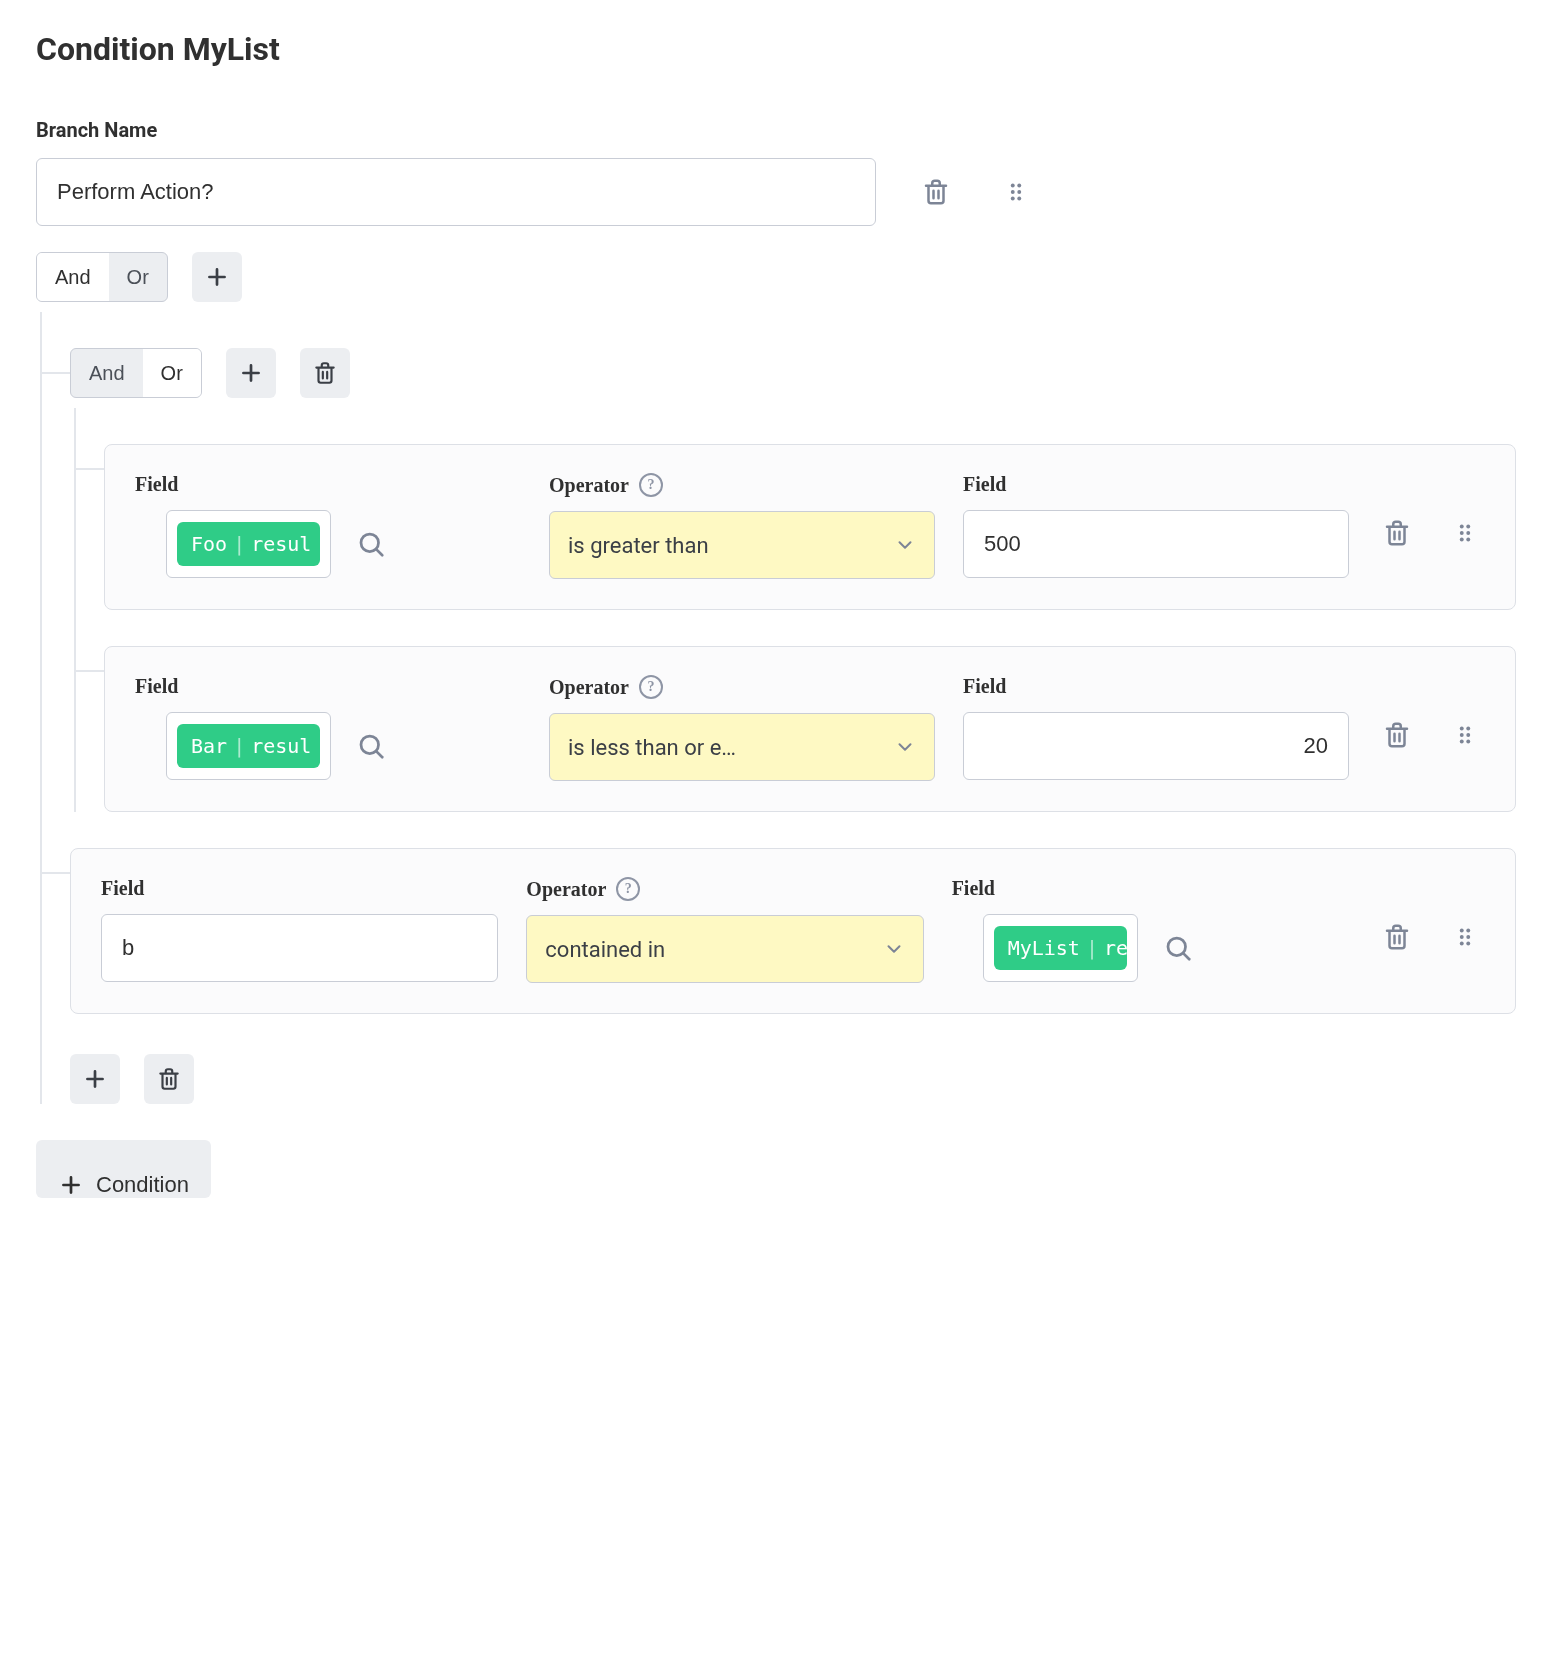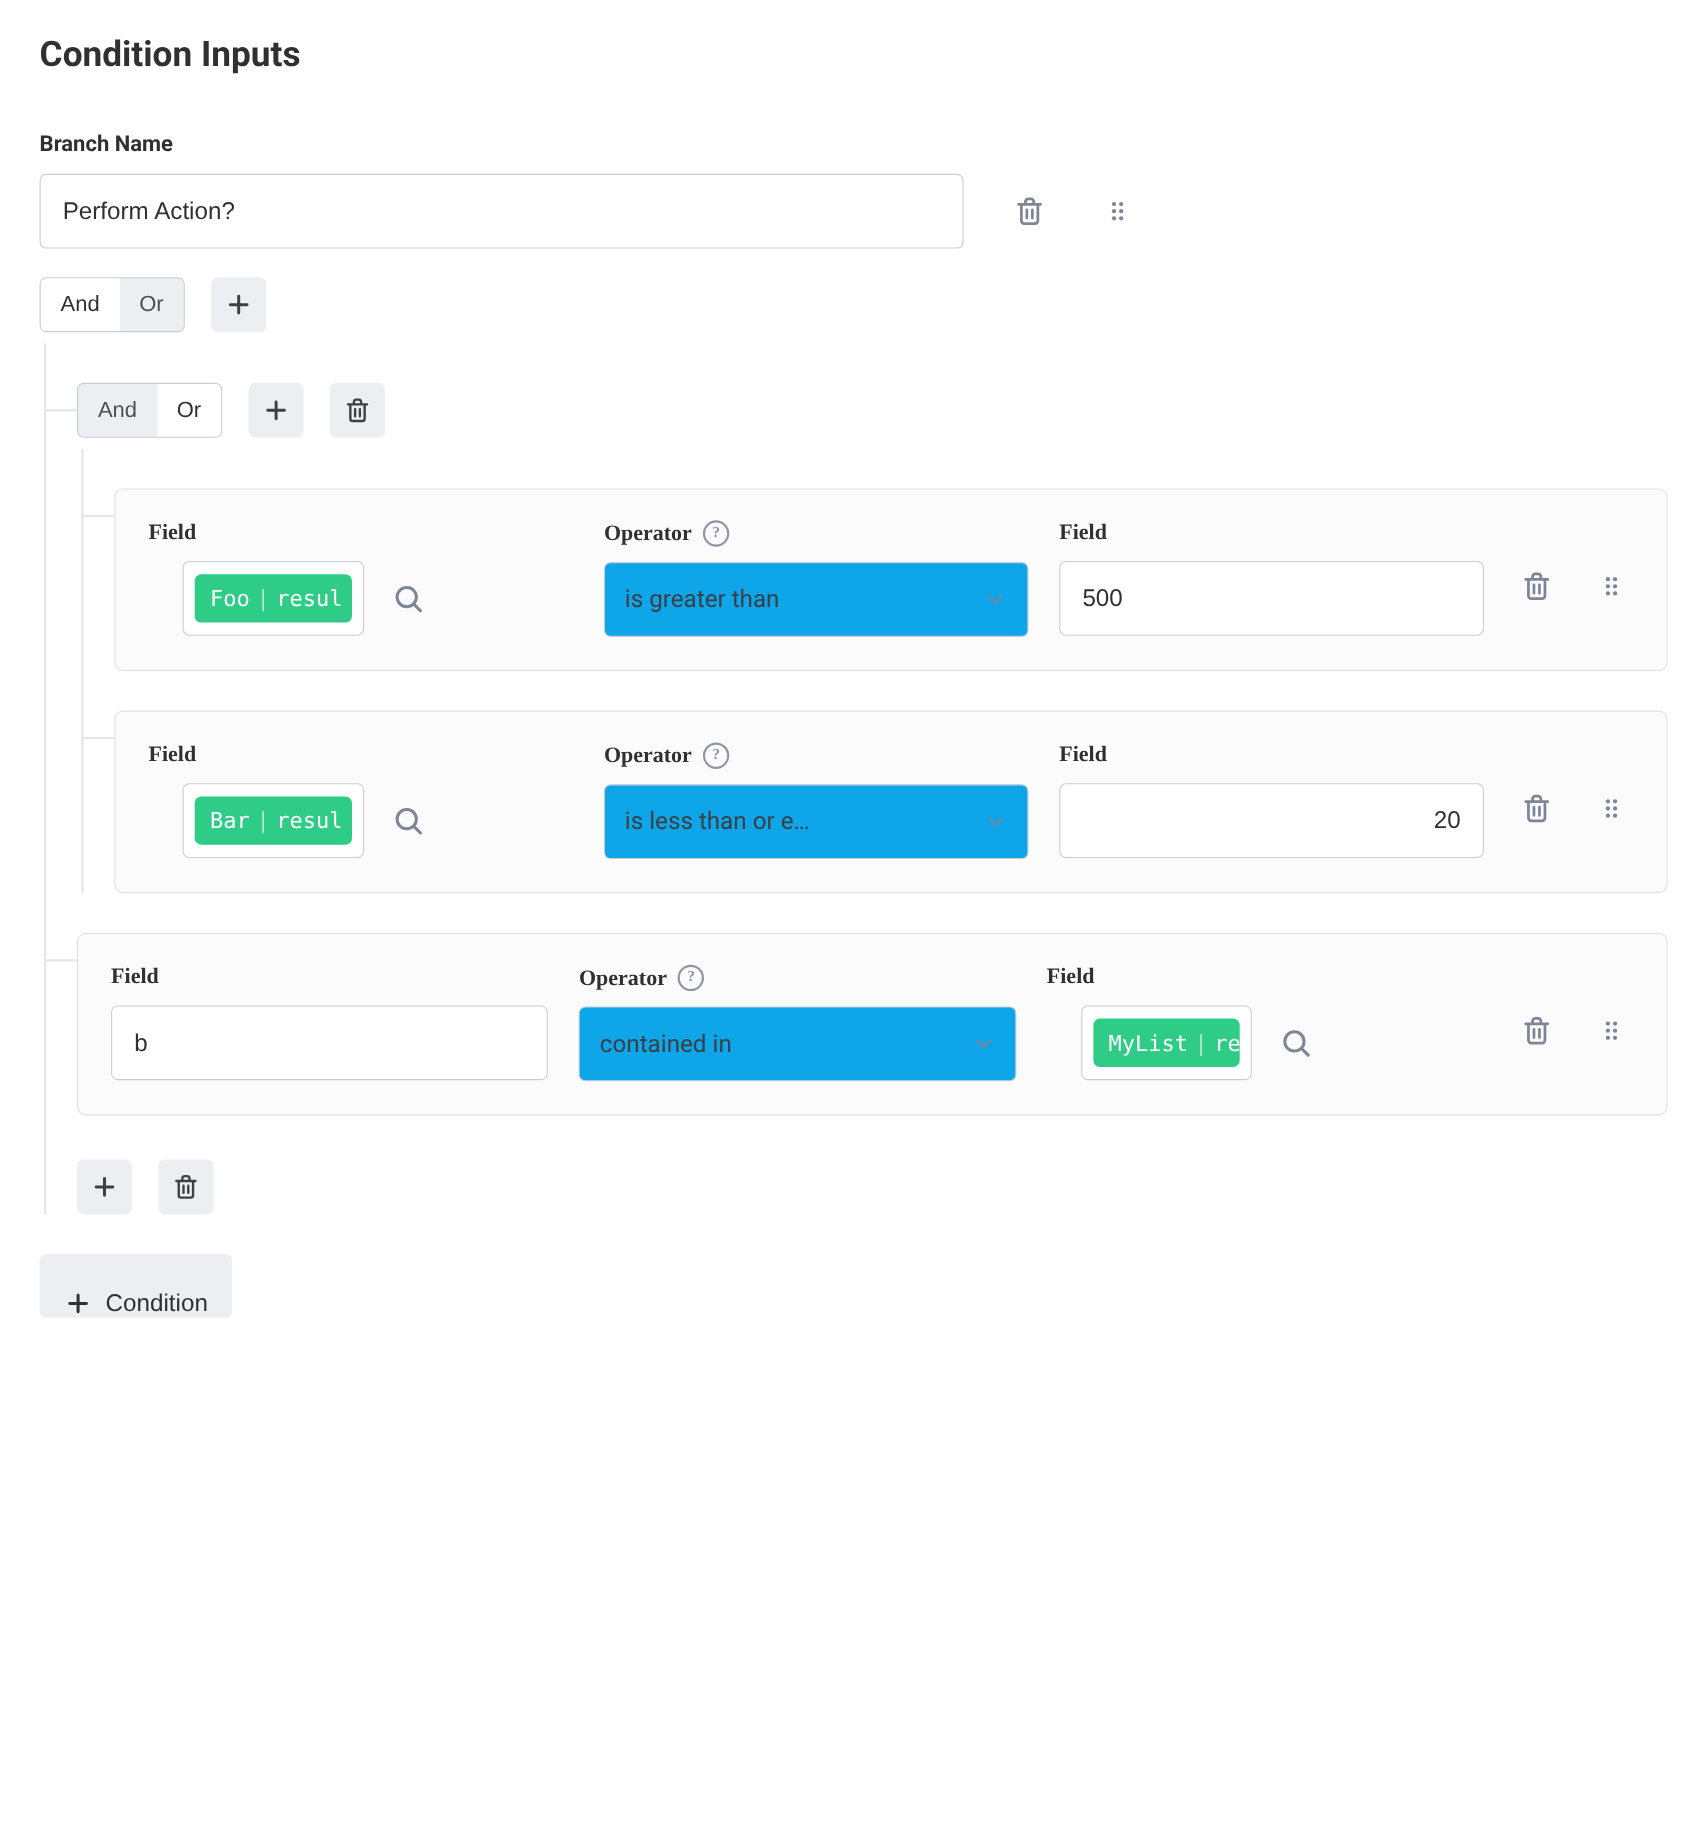--- a/index.html
+++ b/index.html
@@ -168,21 +168,21 @@
     font-size: 20px;
     padding: 10px 14px;
     border-radius: 6px;
     overflow: hidden;
     text-overflow: clip;
   }
   .chip .sep { opacity: 0.6; margin: 0 6px; }
   .select {
     border: 1.5px solid #c9cdd6;
     border-radius: 6px;
-    background: #0ea5e9;
+    background: #fef9c3;
     height: 68px;
     display: flex;
     align-items: center;
     justify-content: space-between;
     padding: 16px 18px;
     font-size: 22px;
     color: #3b3f46;
     cursor: pointer;
     gap: 12px;
     overflow: hidden;
@@ -246,21 +246,21 @@
       <circle cx="15" cy="6" r="1.8" fill="currentColor"></circle>
       <circle cx="15" cy="12" r="1.8" fill="currentColor"></circle>
       <circle cx="15" cy="18" r="1.8" fill="currentColor"></circle>
     </g>
     <g id="ic-caret">
       <path d="M6 9l6 6 6-6" fill="none" stroke="currentColor" stroke-width="2.2" stroke-linecap="round" stroke-linejoin="round"></path>
     </g>
   </defs>
 </svg>
 
-<h2 class="page-title">Condition Inputs</h2>
+<h2 class="page-title">Condition MyList</h2>
 
 <div class="section-label">Branch Name</div>
 
 <div class="branch-row">
   <input type="text" class="text-input branch-name" value="Perform Action?" style="">
   <span class="icon-flat">
     <svg class="i28 gray" viewBox="0 0 24 24">
         <use href="#ic-trash"></use>
       </svg>
   </span>

